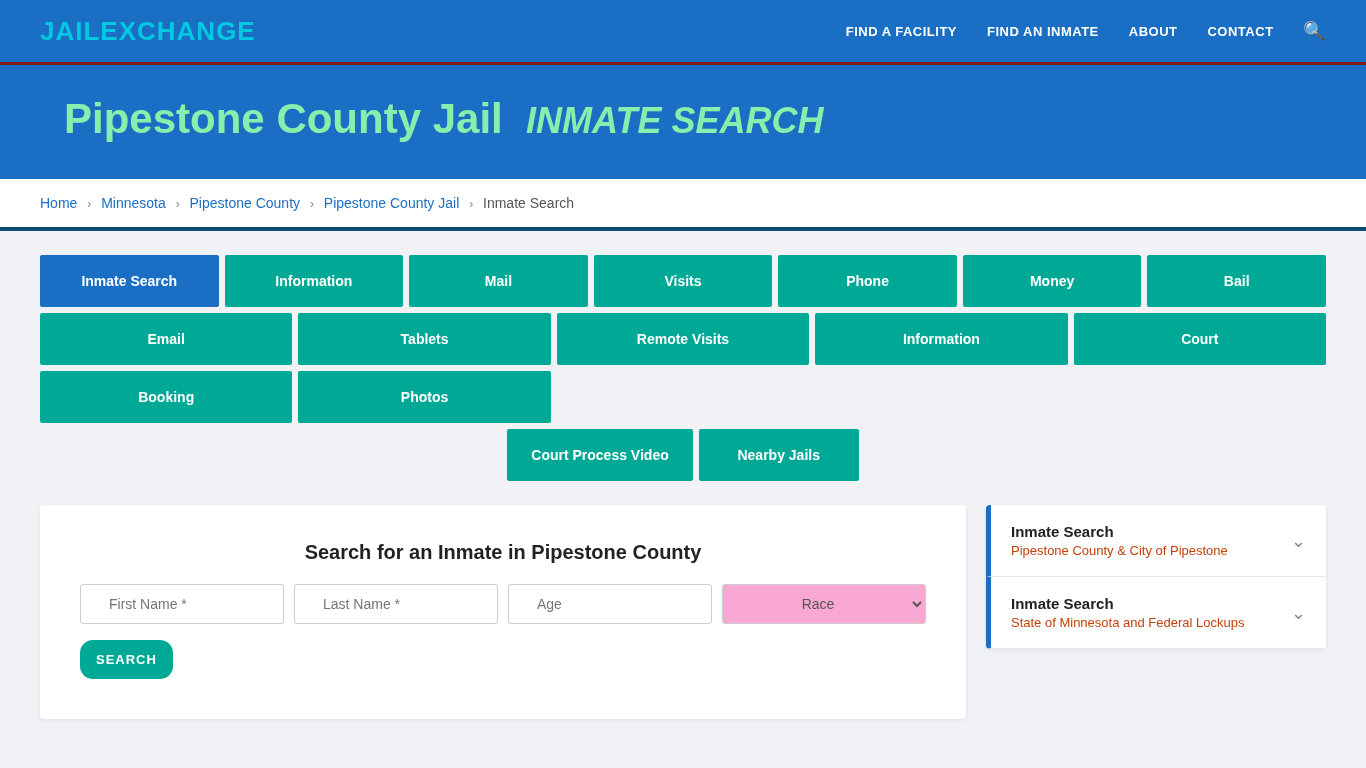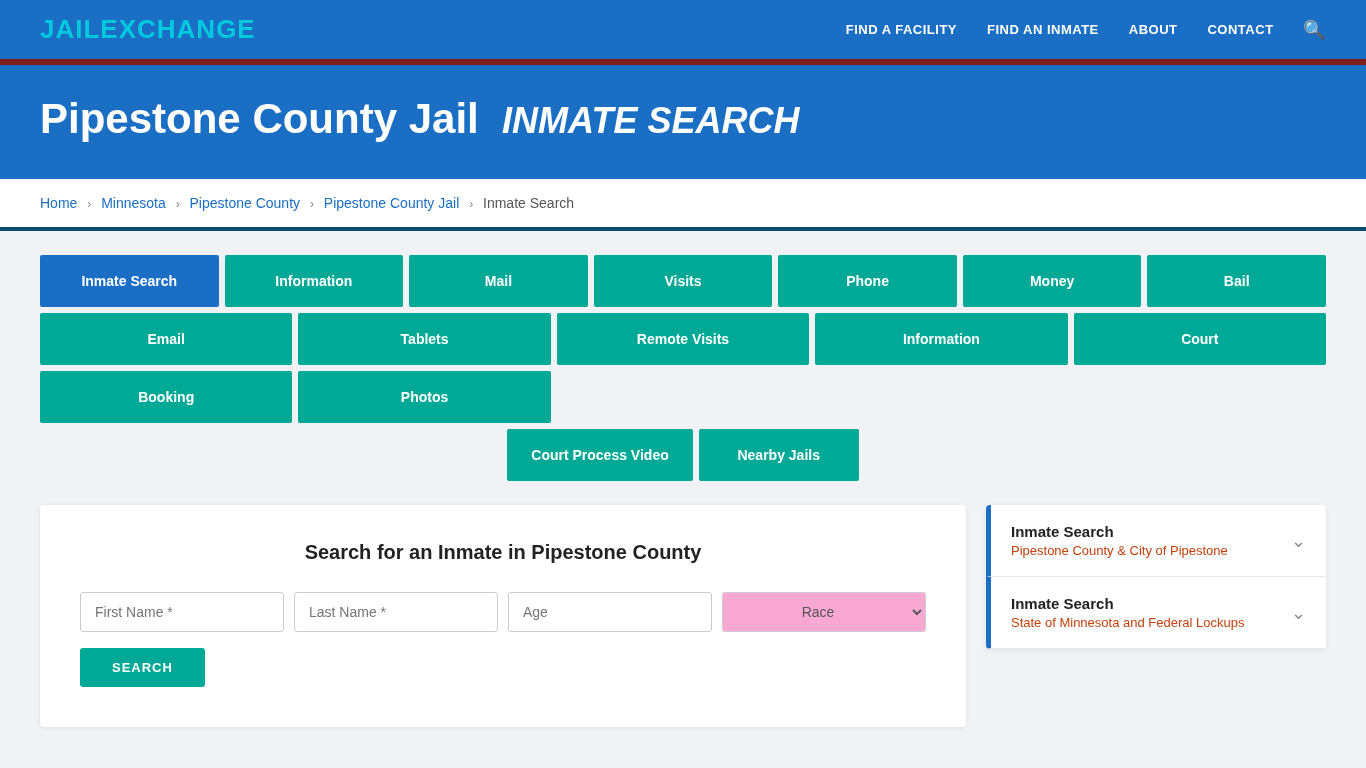--- a/index.html
+++ b/index.html
@@ -6,21 +6,21 @@
     body { font-family: Arial, Helvetica, sans-serif; background: #f0f2f5; color: #333; }
 
     
     .header {
       background: #1a6fc4;
       padding: 12px 40px;
       display: flex;
       align-items: center;
       justify-content: space-between;
       height: 65px;
-      border-bottom: 6px solid #7f1d1d;
+      border-bottom: 3px solid #7f1d1d;
     }
     .logo {
       font-size: 26px;
       font-weight: 900;
       color: #fff;
       letter-spacing: 1px;
       text-transform: uppercase;
     }
     .logo span { color: #00c8e0; }
     .nav {
@@ -44,21 +44,22 @@
     }
 
     
     .hero {
       background: #1a6fc4;
       padding: 30px 40px 36px 40px;
     }
     .hero-title {
       font-size: 42px;
       font-weight: 900;
-      color: #ffffff;
+      color: #86efac;
+      margin-left: 24px;
     }
     .hero-title em {
       font-style: italic;
       font-weight: 700;
       font-size: 36px;
     }
 
     
     .breadcrumb {
       background: #fff;
@@ -148,42 +149,41 @@
     .search-fields {
       display: flex;
       gap: 10px;
       margin-bottom: 16px;
       flex-wrap: wrap;
     }
     .search-fields input,
     .search-fields select {
       border: 1px solid #ccc;
       border-radius: 3px;
-      padding: 10px 14px;
+      padding: 10px 28px;
       font-size: 14px;
       color: #555;
       flex: 1;
       min-width: 100px;
       outline: none;
-      margin-top: 8px;
     }
     .search-fields select {
       background: #f9a8d4;
       cursor: pointer;
       text-align: center;
     }
     .search-btn {
       background: #00a896;
       color: #fff;
       border: none;
-      padding: 12px 32px;
+      padding: 12px 16px;
       font-size: 13px;
       font-weight: 700;
       letter-spacing: 1px;
-      border-radius: 3px;
+      border-radius: 13px;
       cursor: pointer;
       text-transform: uppercase;
     }
 
     
     .sidebar {
       width: 340px;
       display: flex;
       flex-direction: column;
       gap: 0;

